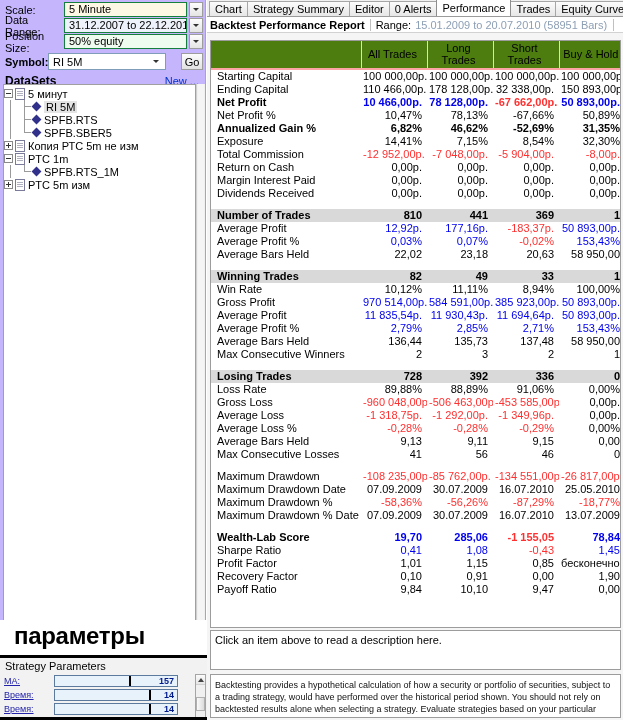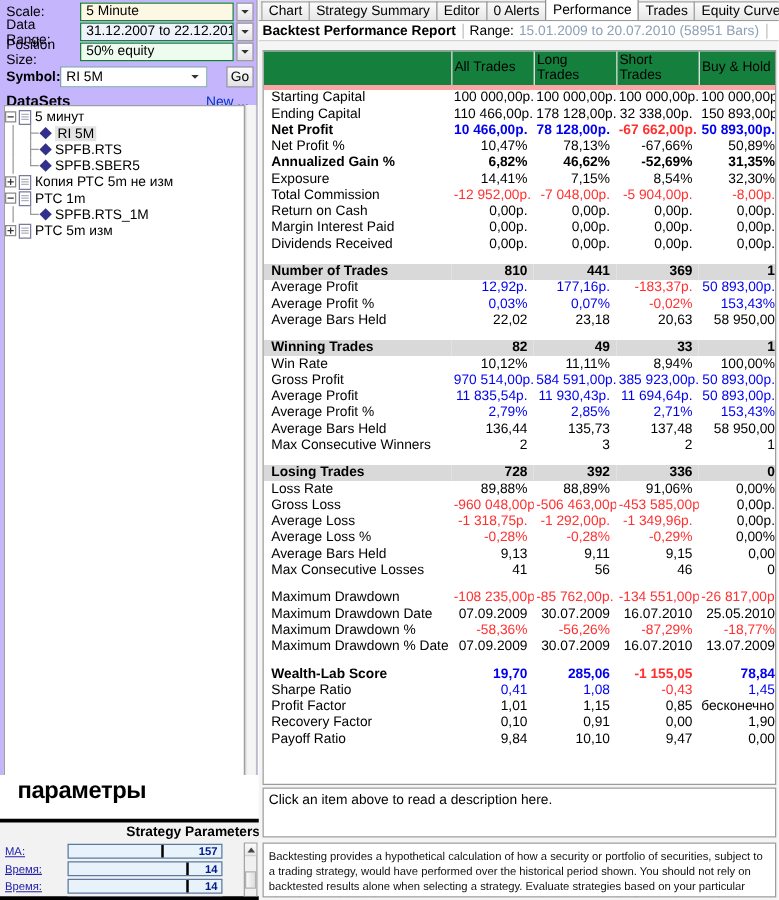--- a/index.html
+++ b/index.html
@@ -88,30 +88,30 @@
     box-shadow: 0 2px 0 #b0b0c0, 0 4px 0 #b0b0c0; background:#b0b0c0; }
   .diamond {
     width: 7px; height: 7px; flex: none; margin: 0 4px 0 1px;
     background: #31318c; transform: rotate(45deg);
   }
   .tlabel { font-size: 11px; line-height: 12px; }
   .tlabel.sel { background: #e4e4e4; padding: 0 2px; }
 
   .watermark {
     position: absolute; left: 14px; top: 622px;
-    font-size: 19px; font-weight: bold; letter-spacing: -0.3px;
+    font-size: 24px; font-weight: bold; letter-spacing: -0.3px;
   }
 
   
   #strategy-params {
     position: absolute; left: 0; top: 655px; width: 211px; height: 65px;
     border: 3px solid #000; border-left: none; background: #f2f2f2;
     overflow: hidden;
   }
-  .sp-title { font-weight: bold; font-size: 11px; padding: 2px 0 2px 5px; text-align: right; }
+  .sp-title { font-weight: normal; font-size: 11px; padding: 2px 0 2px 5px; }
   .sp-body { position: relative; }
   .sp-row { display: flex; align-items: center; height: 13px; margin-bottom: 1px; padding-left: 4px; }
   .sp-label { width: 50px; font-size: 9px; color: #2222aa; text-decoration: underline; white-space: nowrap; overflow: hidden; }
   .sp-slider {
     position: relative; width: 124px; height: 12px;
     border: 1px solid #5c7a9e; background: #e8f2fb;
     display: flex; align-items: center;
   }
   .sp-thumb { position: absolute; top: 0; width: 2px; height: 10px; background: #000; }
   .sp-val { position: absolute; right: 3px; font-size: 9px; font-weight: bold; color: #001a8c; }
@@ -161,23 +161,23 @@
   .rh-label { font-size: 11px; }
   .rh-range { font-size: 11px; color: #8d9fb5; margin-left: 4px; }
   .rh-sep2 { width: 1px; height: 12px; background: #c0c0c0; margin: 0 6px; }
 
   #report-area {
     position: absolute; left: 3px; top: 40px; right: 2px; height: 588px;
     background: #ffffff; border: 1px solid #9c9c9c; overflow: hidden;
   }
   table.report { width: 100%; border-collapse: collapse; table-layout: fixed; }
   table.report th {
-    font-weight: normal; font-size: 11px; text-align: left;
-    padding: 1px 5px 2px 2px; border-bottom: 4px solid #fca5a5;
-    border-left: 1px solid #dcdcdc; background: #15803d; color: #000;
+    font-weight: normal; font-size: 11px; text-align: center;
+    padding: 1px 5px 2px 2px; border-bottom: 2px solid #fca5a5;
+    border-left: 1px solid #dcdcdc; background: #4d7c0f; color: #000;
     height: 15px;
   }
   table.report th.lbl { border-left: none; }
   table.report td {
     font-size: 11px; padding: 0px 5px 0px 2px; height: 13px; line-height: 13px;
     text-align: right; white-space: nowrap; overflow: hidden;
   }
   table.report td.lbl { text-align: left; padding-left: 6px; }
   tr.section td { background: #d9d9d9; font-weight: bold; }
   tr.bold td { font-weight: bold; }

